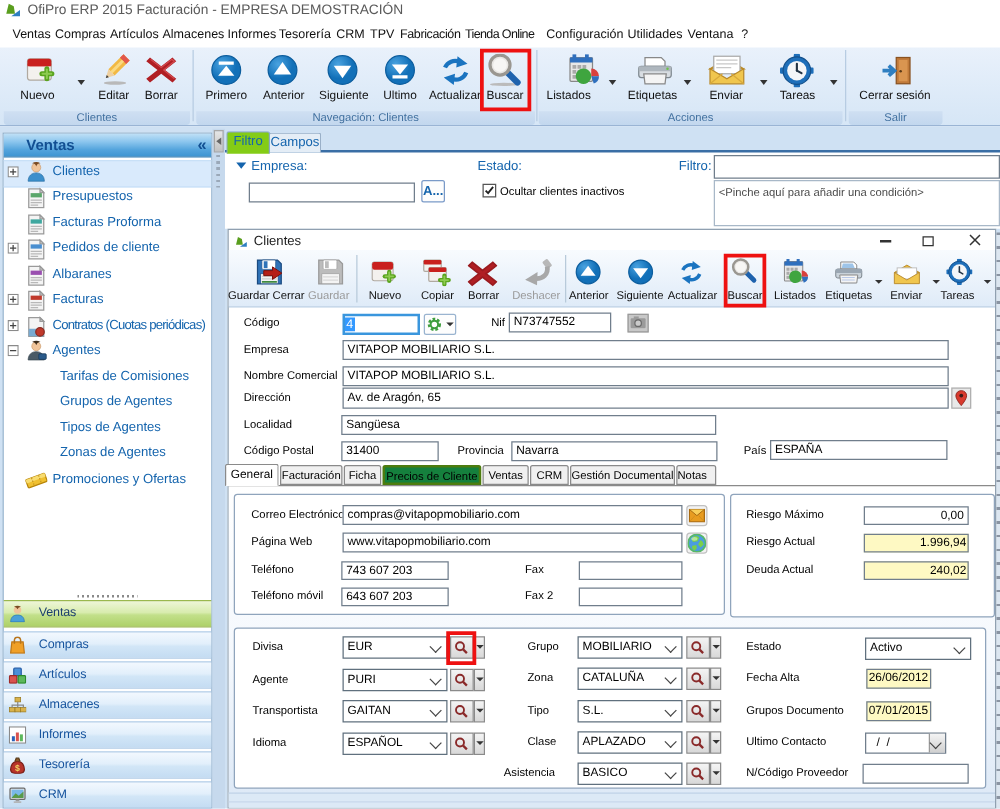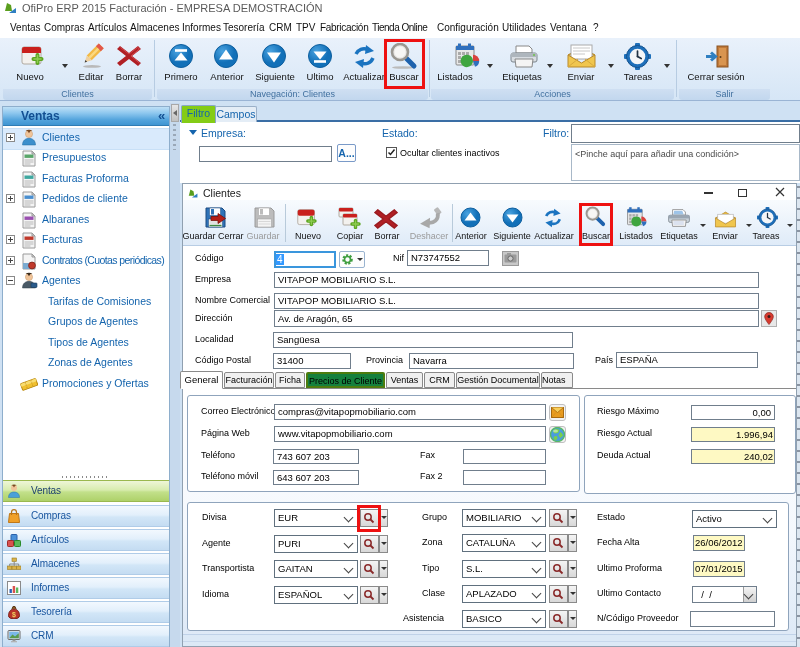--- a/index.html
+++ b/index.html
@@ -45,21 +45,21 @@
     <span class="abs" style="left:502px">Utilidades</span>
     <span class="abs" style="left:550px">Ventana</span>
     <span class="abs" style="left:593px">?</span>
   </div>
 
   <div class="abs" style="left:0;top:38px;width:800px;height:62px;background:linear-gradient(#e9f1fb,#d6e6f6)"></div>
   <div class="abs" style="left:0;top:100px;width:800px;height:1px;background:#9ab4d4"></div>
   <div class="grpstrip" style="left:3px;width:149px">Clientes</div>
   <div class="grpstrip" style="left:157px;width:271px">Navegación: Clientes</div>
   <div class="grpstrip" style="left:431px;width:243px">Acciones</div>
-  <div class="grpstrip" style="left:679px;width:91px">Salir</div>
+  <div class="grpstrip" style="left:679px;width:75px">Salir</div>
   <div class="sep" style="left:154px"></div>
   <div class="sep" style="left:429px"></div>
   <div class="sep" style="left:676px"></div>
   <div id="ribbon">
 
     <svg class="abs" style="left:20px;top:44px" width="25" height="25" viewBox="0 0 25 25">
       <rect x="2" y="3" width="19" height="17" rx="2" fill="#f3f1ee" stroke="#b0a9a0"></rect>
       <rect x="2" y="3" width="19" height="6" rx="2" fill="#c9201d"></rect>
       <rect x="2" y="7" width="19" height="2" fill="#c9201d"></rect>
       <g stroke="#5aa41e" stroke-width="4" stroke-linecap="round">
@@ -733,21 +733,21 @@
         <circle cx="5" cy="5" r="3.2" fill="none" stroke="#8a2a2a" stroke-width="1.5"></circle>
         <line x1="7.5" y1="7.5" x2="10.5" y2="10.5" stroke="#8a2a2a" stroke-width="1.8"></line>
       </svg>
       <div class="magbtn" style="left:568px;top:610px;width:9px;height:18px"></div>
       <div class="abs" style="left:569.5px;top:617px;border-left:3px solid transparent;border-right:3px solid transparent;border-top:3.5px solid #333"></div>
     <div class="abs" style="left:597px;top:512px;font-size:9px;color:#000;white-space:nowrap">Estado</div>
     <div class="cmb" style="left:692px;top:510px;width:85px;height:18px;line-height:16px">Activo</div>
       <div class="chv" style="left:764px;top:515px"></div>
     <div class="abs" style="left:597px;top:537px;font-size:9px;color:#000;white-space:nowrap">Fecha Alta</div>
     <div class="ing" style="left:693px;top:535px;width:52px;height:16px;line-height:14px">26/06/2012</div>
-    <div class="abs" style="left:597px;top:563px;font-size:9px;color:#000;white-space:nowrap">Ultimo Proforma</div>
+    <div class="abs" style="left:597px;top:563px;font-size:9px;color:#000;white-space:nowrap">Grupos Documento</div>
     <div class="ing" style="left:693px;top:561px;width:52px;height:16px;line-height:14px">07/01/2015</div>
     <div class="abs" style="left:597px;top:588px;font-size:9px;color:#000;white-space:nowrap">Ultimo Contacto</div>
     <div class="in" style="left:692px;top:586px;width:65px;height:17px;line-height:15px">&nbsp;&nbsp;/&nbsp;&nbsp;/</div>
     <div class="abs" style="left:743px;top:587px;width:13px;height:15px;background:linear-gradient(#f4f4f4,#d0d0d0);border-left:1px solid #9a9a9a;box-sizing:border-box"></div>
     <div class="chv" style="left:745px;top:591px"></div>
     <div class="abs" style="left:597px;top:613px;font-size:9px;color:#000;white-space:nowrap">N/Código Proveedor</div>
     <div class="in" style="left:690px;top:611px;width:85px;height:16px;line-height:14px"></div>
     <div class="abs" style="left:183px;top:634px;width:613px;height:12px;background:#dce9f6;border-top:1px solid #c0d2e8;box-sizing:border-box"></div>
       <div class="abs" style="left:183px;top:641px;width:613px;height:1px;background:#c8d8ec"></div>
   </div>

